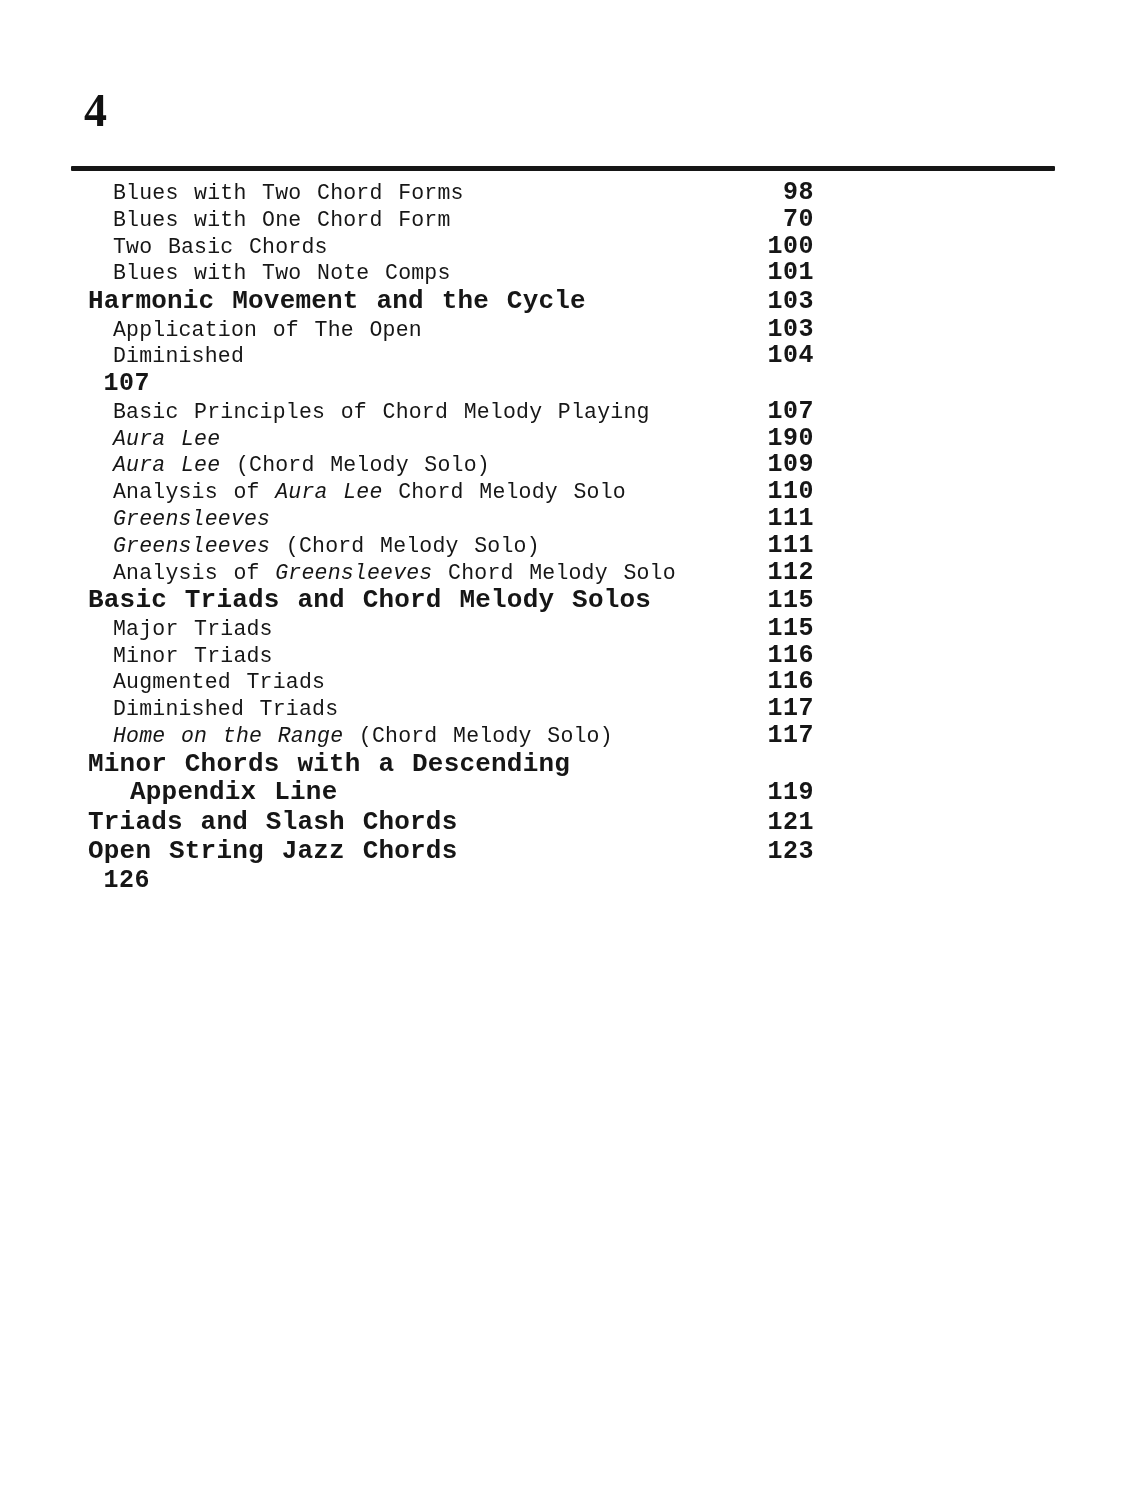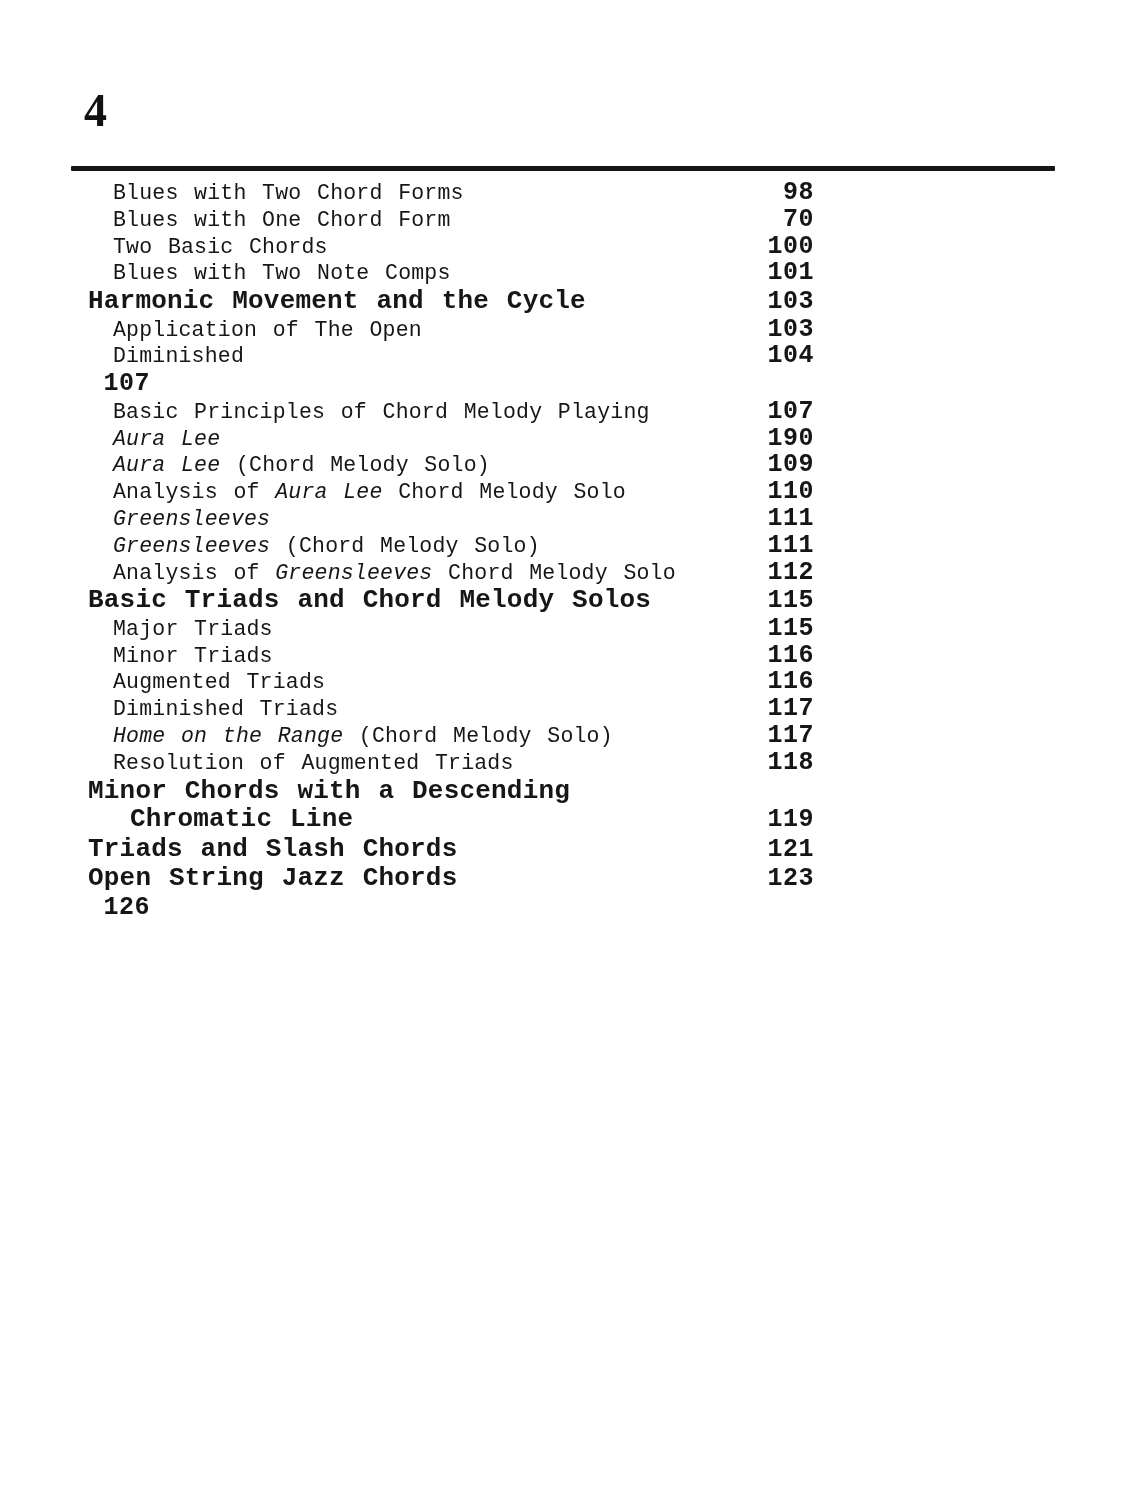--- a/index.html
+++ b/index.html
@@ -164,30 +164,26 @@
         <span class="pnum">116</span>
       </div>
       <div class="toc-row sub">
         <span class="title"><span>Diminished Triads</span></span>
         <span class="pnum">117</span>
       </div>
       <div class="toc-row sub">
         <span class="title"><span class="italic">Home on the Range</span><span> (Chord Melody Solo)</span></span>
         <span class="pnum">117</span>
       </div>
-      <div class="toc-row sub">
-        <span class="title"><span>Resolution of Augmented Triads</span></span>
-        <span class="pnum">118</span>
-      </div>
       <div class="toc-row heading">
         <span class="title"><span>Minor Chords with a Descending</span></span>
         <span class="pnum"></span>
       </div>
       <div class="toc-row heading2">
-        <span class="title"><span>Chromatic Line</span></span>
+        <span class="title"><span>Appendix Line</span></span>
         <span class="pnum">119</span>
       </div>
       <div class="toc-row heading">
         <span class="title"><span>Triads and Slash Chords</span></span>
         <span class="pnum">121</span>
       </div>
       <div class="toc-row heading">
         <span class="title"><span>Open String Jazz Chords</span></span>
         <span class="pnum">123</span>
       </div>

